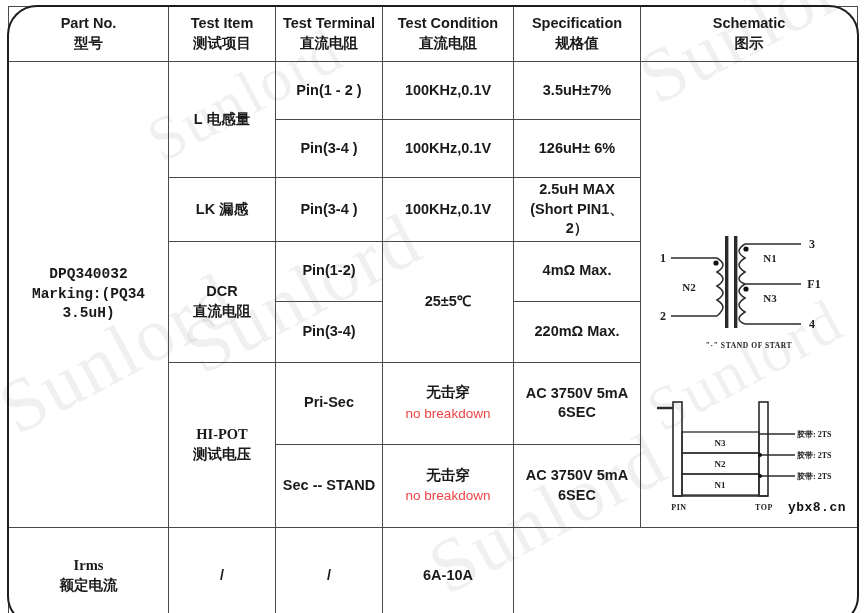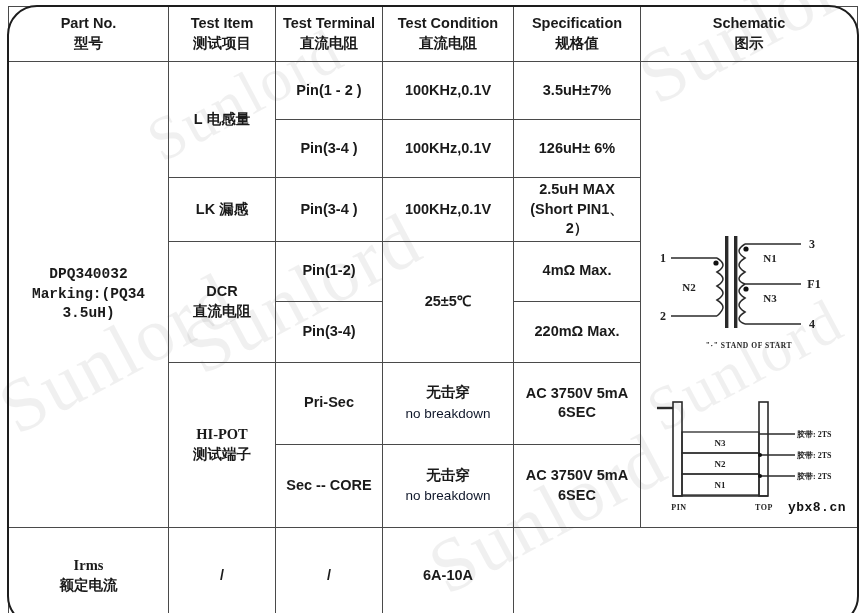--- a/index.html
+++ b/index.html
@@ -107,21 +107,21 @@
     font-size: 13.5px;
     line-height: 1.5;
     font-weight: 700;
   }
   .item-mono span { display: block; }
 
   .cond-sub {
     display: block;
     font-weight: 400;
     font-size: 13.5px;
-    color: #0f172a;
+    color: #ef4444;
     margin-top: 2px;
   }
   .cond-main { display: block; }
 
   .spec-multi span { display: block; }
 
   .slash { font-size: 15px; font-weight: 700; }
 
   
   td.schem {
@@ -324,35 +324,35 @@
     </tr>
 
     <tr style="height:61px">
       <td>Pin(3-4)</td>
       <td>220mΩ  Max.</td>
     </tr>
 
     <tr style="height:82px">
       <td class="item-serif" rowspan="2">
         <span>HI-POT</span>
-        <span class="cn">测试端子</span>
+        <span class="cn">测试电压</span>
       </td>
       <td>Pri-Sec</td>
       <td>
         <span class="cond-main cn">无击穿</span>
         <span class="cond-sub">no breakdown</span>
       </td>
       <td class="spec-multi">
         <span>AC 3750V 5mA</span>
         <span>6SEC</span>
       </td>
     </tr>
 
     <tr style="height:83px">
-      <td>Sec -- CORE</td>
+      <td>Sec -- STAND</td>
       <td>
         <span class="cond-main cn">无击穿</span>
         <span class="cond-sub">no breakdown</span>
       </td>
       <td class="spec-multi">
         <span>AC 3750V 5mA</span>
         <span>6SEC</span>
       </td>
     </tr>
 

